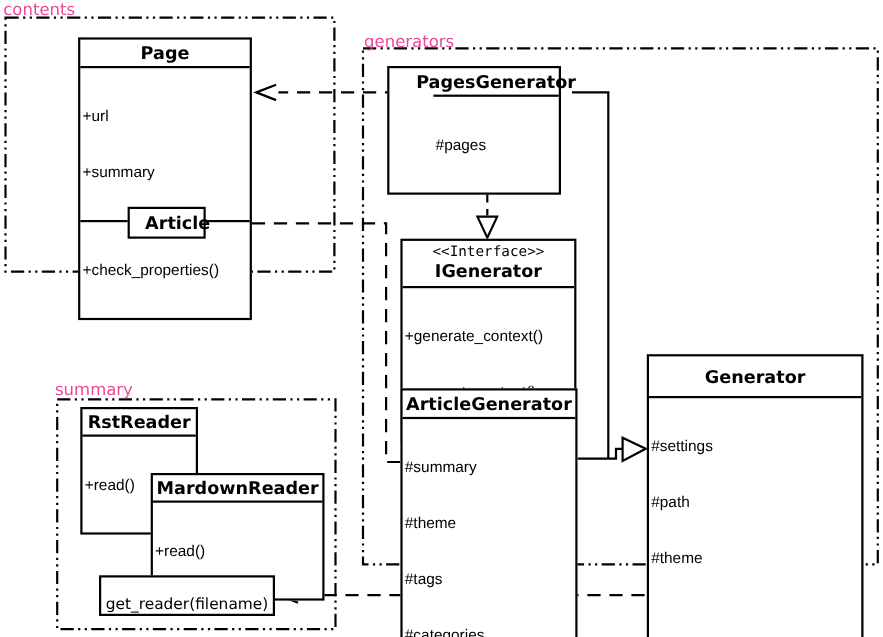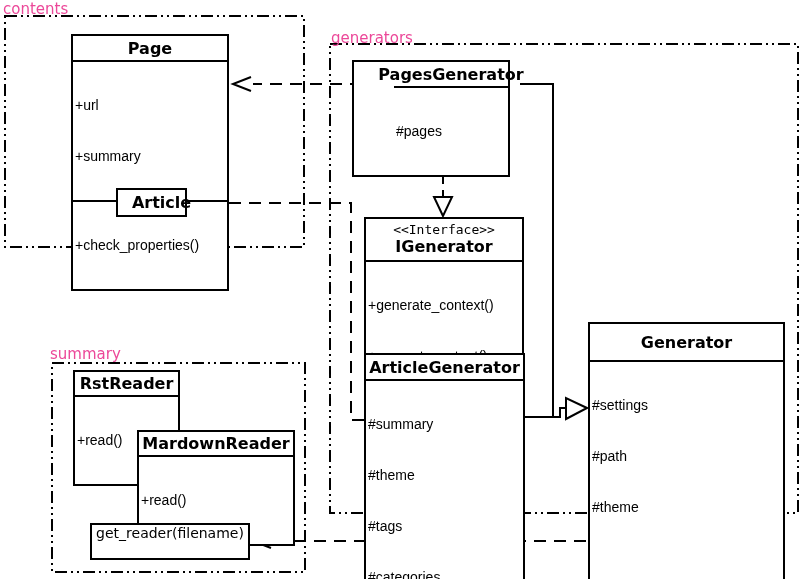--- a/index.html
+++ b/index.html
@@ -30,21 +30,21 @@
   .uml-sec {
     border-top:2px solid #000; padding:1px 2px;
     font-family:Liberation Sans, sans-serif;
     font-size:14px; line-height:17px; white-space:pre;
   }
   .uml-sec div { white-space:pre; }
   .title-only { display:flex; align-items:center; justify-content:center;
     font-weight:bold; font-size:16px; }
   .plain-box {
     position:absolute; background:#ffffff; border:2px solid #000;
-    box-sizing:border-box; display:flex; align-items:flex-start; justify-content:center;
+    box-sizing:border-box; display:flex; align-items:flex-end; justify-content:center;
     font-size:14px; white-space:pre;
   }
 </style>
 </head>
 <body>
 
 <div class="canvas">
 
   <svg class="connectors" width="803" height="579" viewBox="0 0 803 579">
     <g stroke="#000000" fill="none" stroke-width="2">

